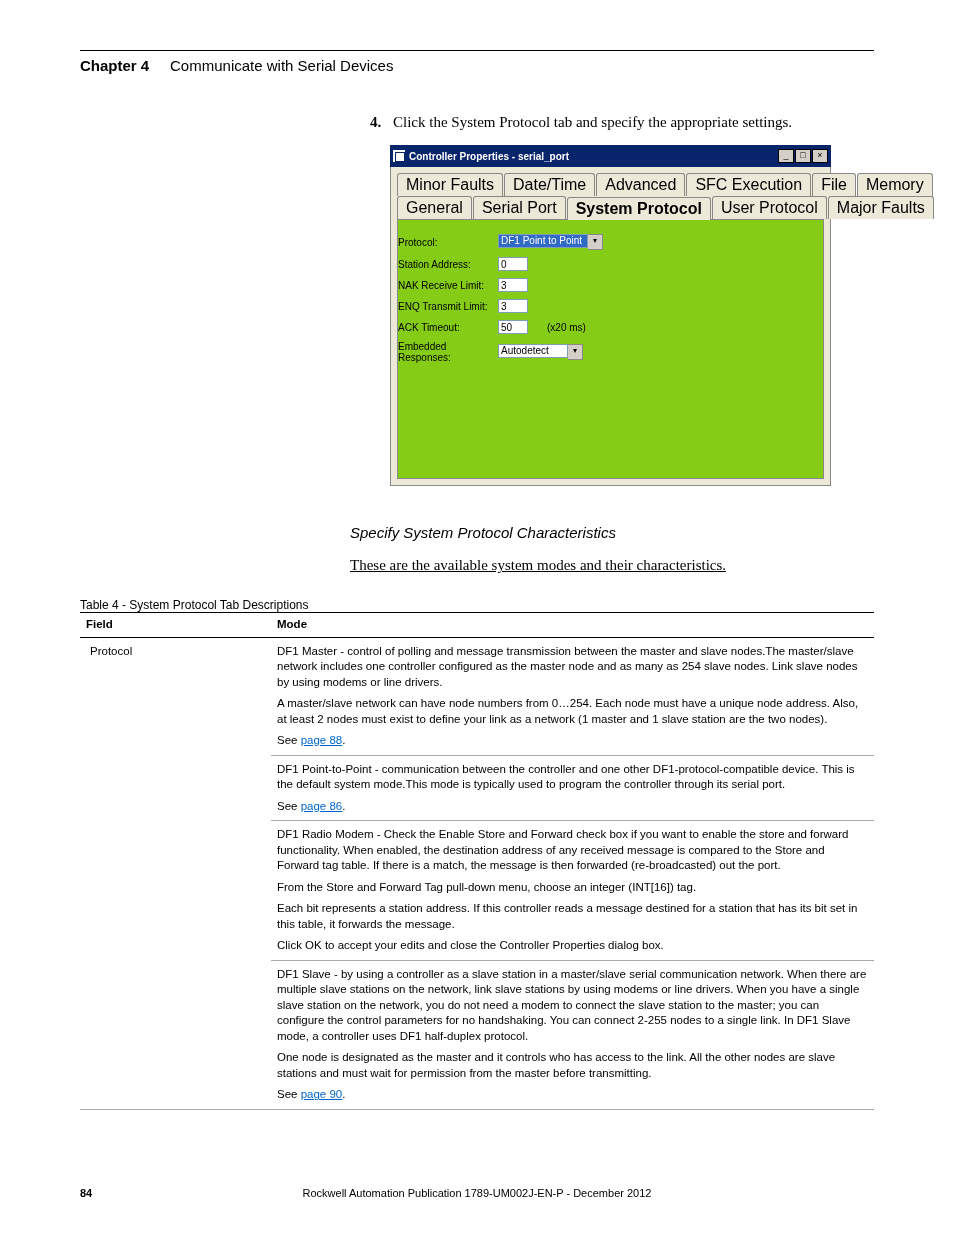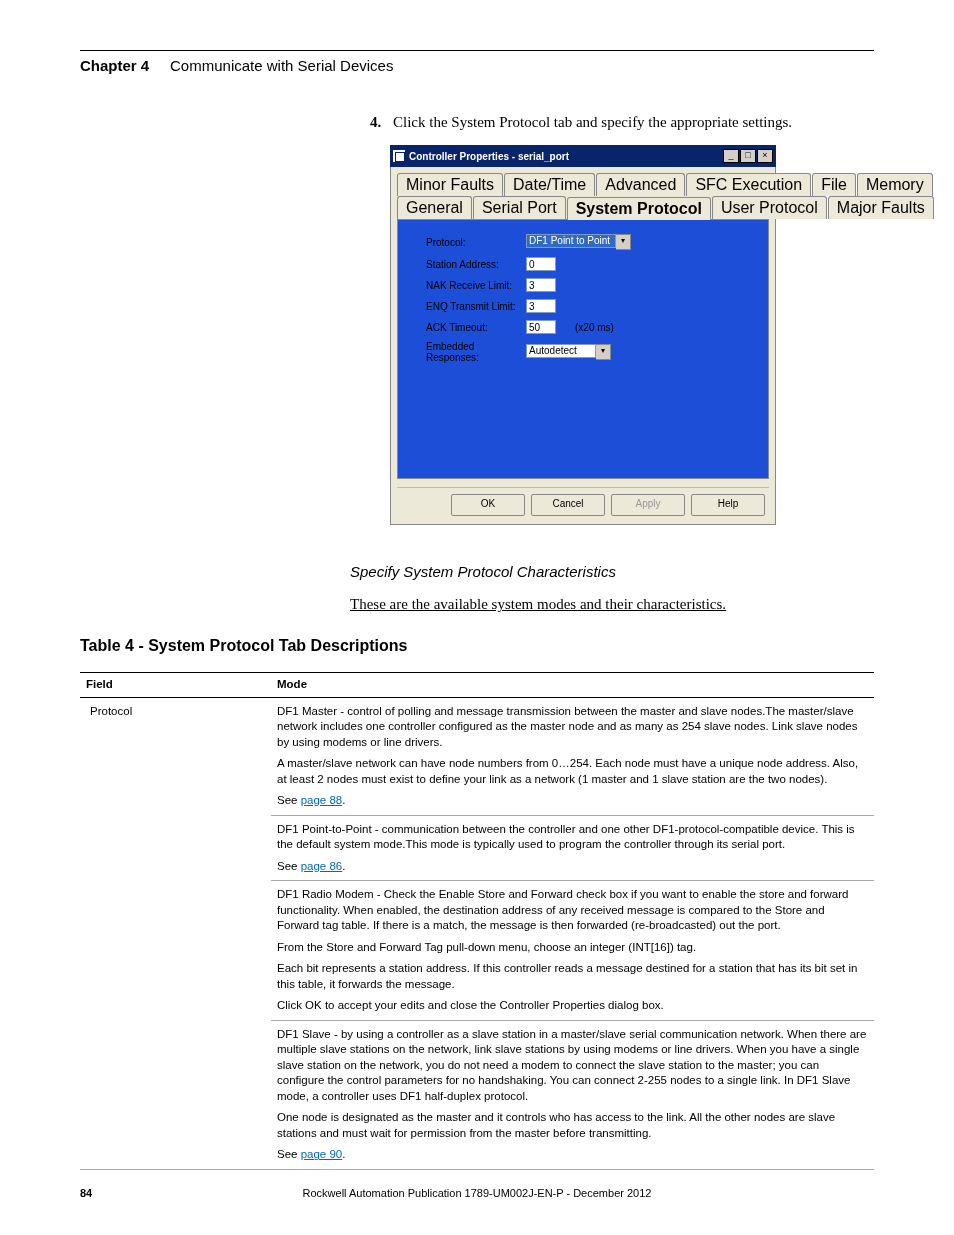--- a/index.html
+++ b/index.html
@@ -29,21 +29,21 @@
     margin-left: 290px;
     font-family: Georgia, 'Times New Roman', serif;
     font-size: 15px;
     margin-bottom: 14px;
   }
   .step-line .num { font-weight: 700; margin-right: 8px; }
 
   
   .dialog {
     margin-left: 310px;
-    width: 386px;
+    width: 441px;
     font-family: Tahoma, Arial, sans-serif;
     font-size: 10px;
     color: #000;
     box-sizing: border-box;
   }
   .titlebar {
     background: #08246b;
     color: #fff;
     display: flex;
     align-items: center;
@@ -80,22 +80,22 @@
     background: #ece9d8;
     font-size: 16px;
     padding: 2px 8px;
     border-radius: 3px 3px 0 0;
     margin-right: 1px;
     white-space: nowrap;
   }
   .tab.active { background: #ece9d8; position: relative; top:1px; font-weight: bold; }
   .tab-panel {
     border: 1px solid #888;
-    background: #1d4ed8;
-    padding: 14px 12px 12px 28px;
+    background: #84cc16;
+    padding: 14px 12px 12px 0;
     min-height: 260px;
     box-sizing: border-box;
   }
   .form-cols { display:flex; gap: 30px; }
   .form-left { flex: 1; }
   .form-right { width: 180px; }
   .form-row { display:flex; align-items:center; margin-bottom: 7px; font-size:10px;}
   .form-row .lbl { width: 100px; }
   .tinput {
     border: 1px solid #7f9db9; background:#fff; height:14px; font-size:10px;
@@ -138,23 +138,23 @@
     margin-bottom: 16px;
   }
   .body-serif {
     font-family: Georgia, 'Times New Roman', serif;
     font-size: 15px;
     margin-left: 270px;
     margin-bottom: 24px;
     text-decoration: underline;
   }
   .table-caption {
-    font-weight: 700;
-    font-size: 16px;
-    margin-bottom: 17px;
+    font-weight: 400;
+    font-size: 12px;
+    margin-bottom: 0;
   }
   table.desc {
     width: 100%;
     border-collapse: collapse;
     font-size: 11.5px;
     line-height: 1.35;
   }
   table.desc th {
     text-align: left;
     font-weight: 700;
@@ -260,26 +260,20 @@
               <div class="form-row">
                 <span class="lbl">Embedded Responses:</span>
                 <span class="dd dd2">
                   <span class="tinput">Autodetect</span>
                   <span class="arrow">▾</span>
                 </span>
               </div>
             </div>
           </div>
         </div>
-      </div>
-      <div class="dlg-buttons">
-        <div class="dlg-btn">OK</div>
-        <div class="dlg-btn">Cancel</div>
-        <div class="dlg-btn disabled">Apply</div>
-        <div class="dlg-btn">Help</div>
       </div>
     </div>
   </div>
 
   <div class="subhead-italic">Specify System Protocol Characteristics</div>
   <div class="body-serif">These are the available system modes and their characteristics.</div>
 
   <div class="table-caption">Table 4 - System Protocol Tab Descriptions</div>
   <table class="desc">
     <thead>

